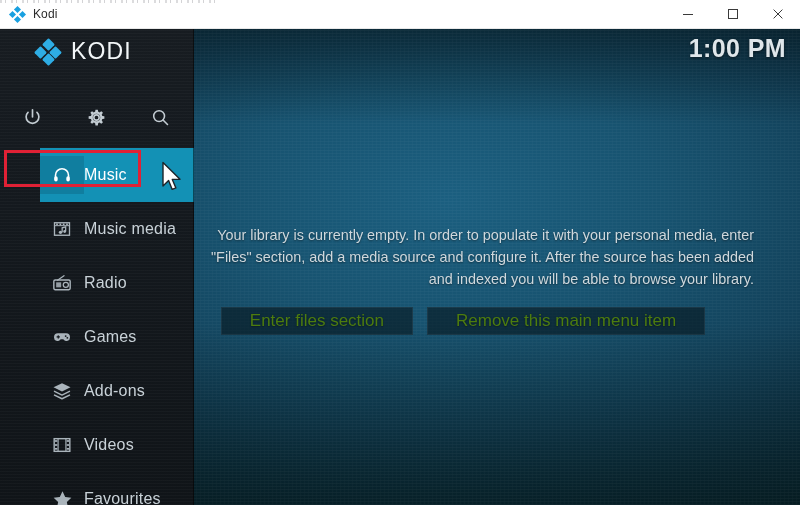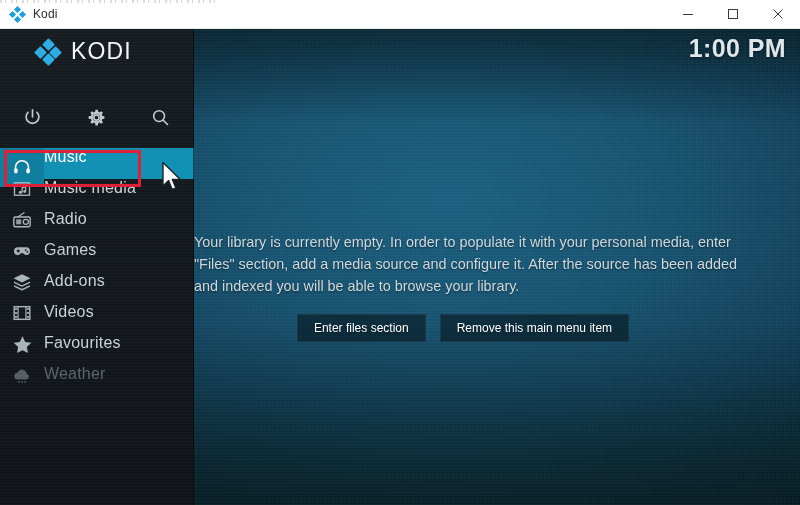--- a/index.html
+++ b/index.html
@@ -224,24 +224,25 @@
   .tool-btn svg { display: block; }
 
   
   .menu {
     position: absolute;
     left: 0; top: 120px;
     width: 194px;
   }
   .menu-item {
     position: relative;
-    height: 31px;
-    display: flex;
-    align-items: flex-start;
+    height: 54px;
+    display: flex;
+    align-items: center;
     box-sizing: border-box;
+    margin-left: 40px;
   }
   .menu-item .mi-icon {
     width: 44px;
     display: flex;
     align-items: center;
     justify-content: center;
     flex: 0 0 44px;
   }
   .menu-item .mi-icon svg { display: block; }
   .menu-item .mi-label {
@@ -289,46 +290,46 @@
   
   .main-pane {
     position: absolute;
     left: 194px; top: 0;
     width: 606px; height: 477px;
     z-index: 10;
   }
   .empty-block {
     position: absolute;
     left: 0;
-    top: 203px;
+    top: 196px;
     width: 538px;
-    text-align: left;
+    text-align: right;
   }
   .empty-msg {
     margin: 0 auto;
     width: 560px;
     font-size: 14.4px;
     line-height: 22px;
     color: #cfd8dd;
     text-shadow: 0 1px 2px rgba(0,0,0,.45);
   }
   .empty-buttons {
     margin-top: 17px;
     display: flex;
     justify-content: center;
     gap: 14px;
   }
   .empty-btn {
     height: 28px;
-    padding: 0 16px;
+    padding: 0 28px;
     display: inline-flex;
     align-items: center;
     justify-content: center;
-    font-size: 12px;
-    color: #ffffff;
+    font-size: 17px;
+    color: #4d7c0f;
     background: rgba(7,22,29,.60);
     border: 1px solid rgba(120,150,165,.12);
     box-sizing: border-box;
     white-space: nowrap;
     text-shadow: 0 1px 2px rgba(0,0,0,.4);
   }
 </style>
 </head>
 <body>
 

